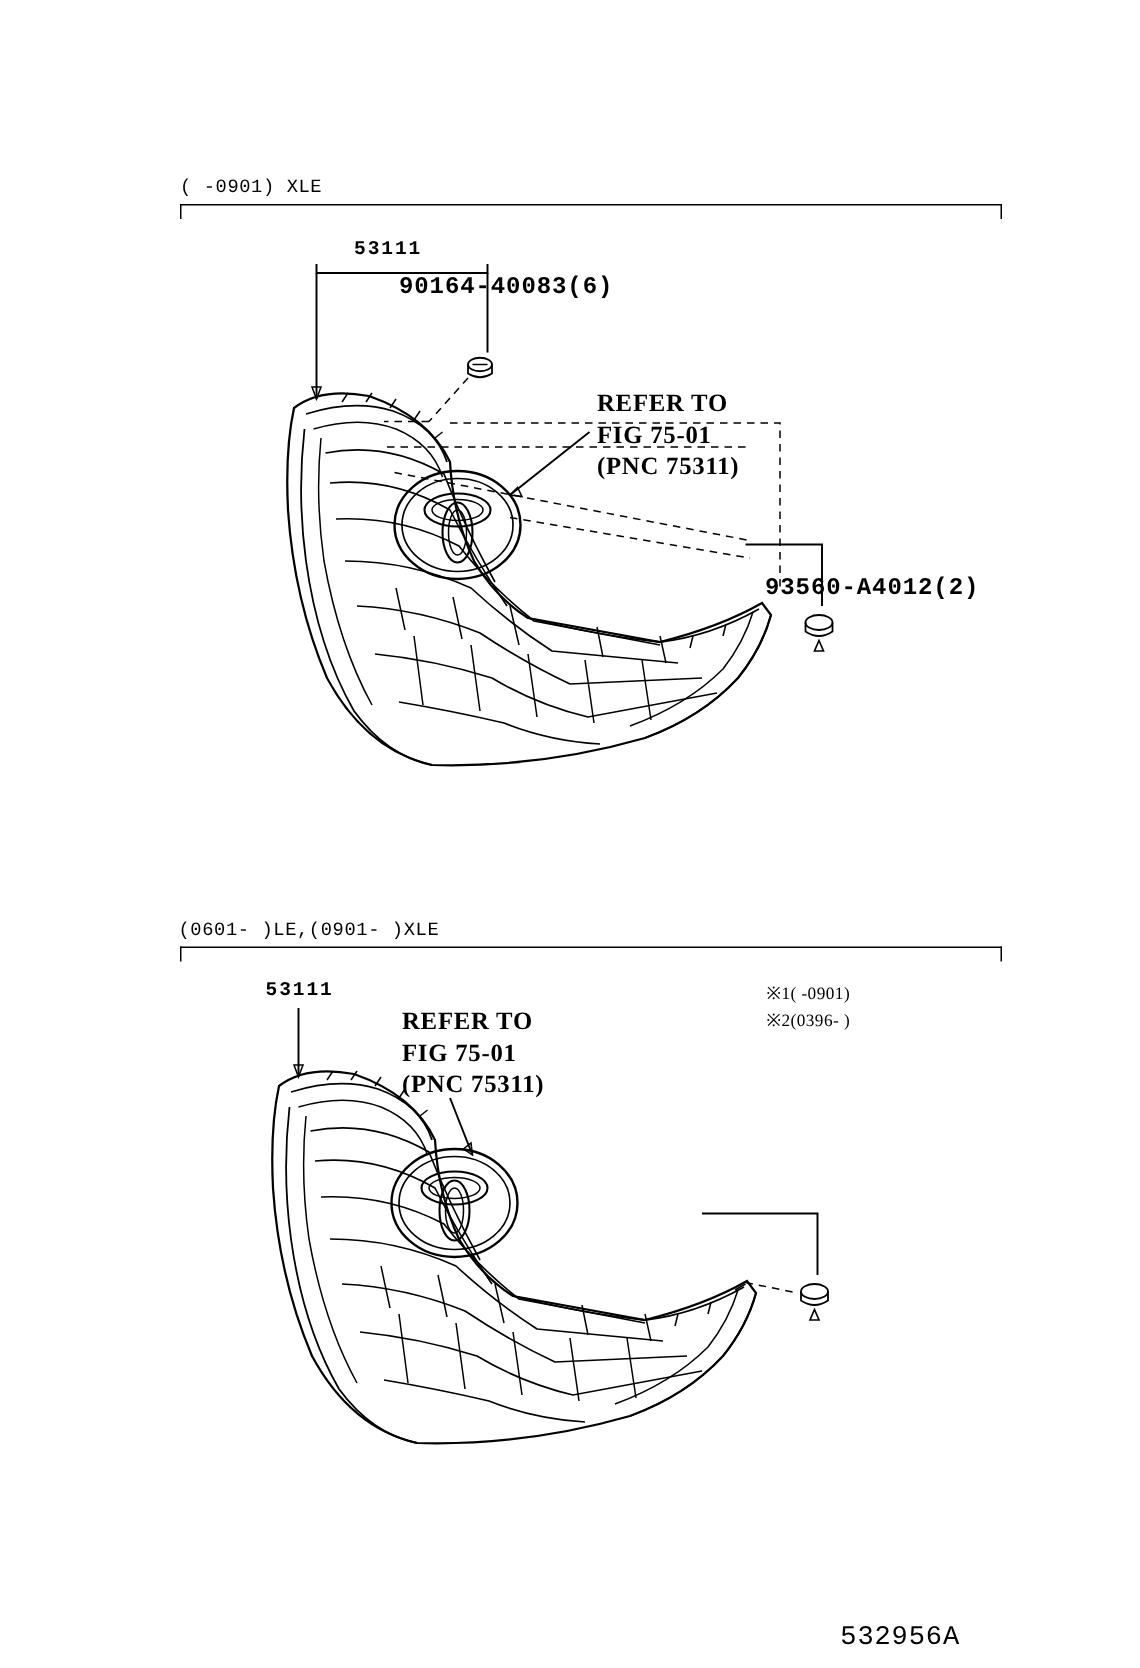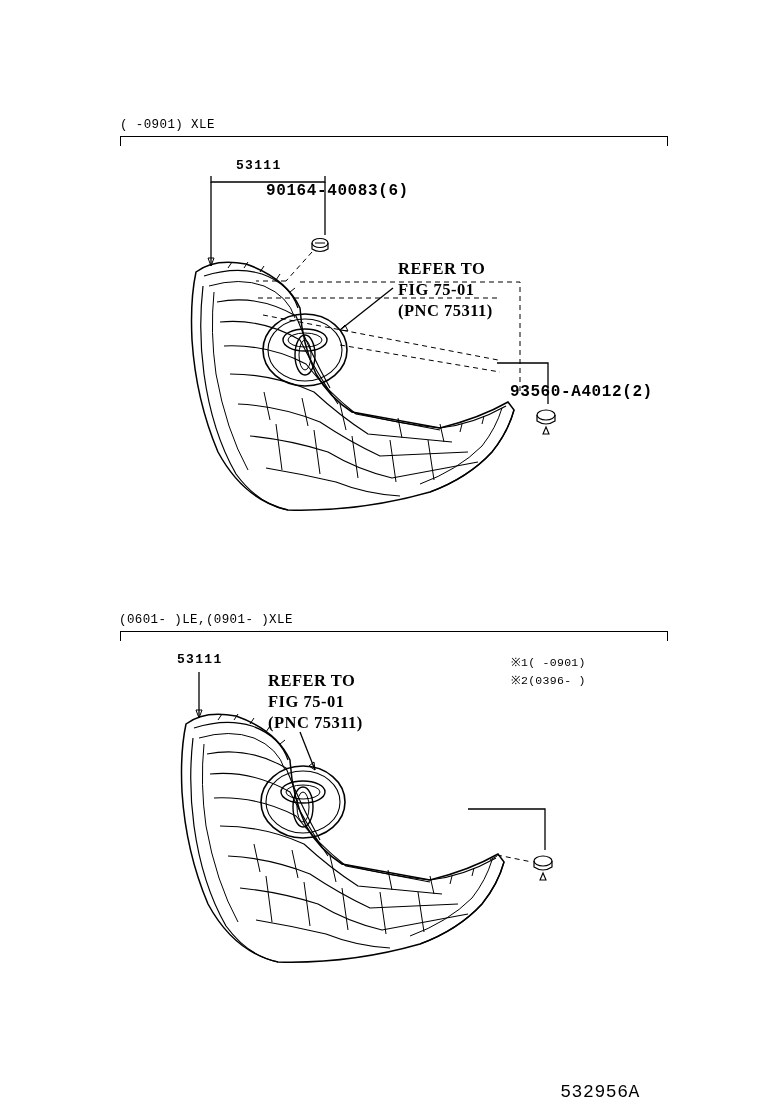--- a/index.html
+++ b/index.html
@@ -54,21 +54,21 @@
     font-size: 16px;
     letter-spacing: 0.6px;
     white-space: nowrap;
   }
   .partnum.big {
     font-size: 13px;
     letter-spacing: 1.3px;
   }
   .note {
     position: absolute;
-    font-family: Liberation Mono, monospace;
+    font-family: Liberation Serif, serif;
     font-size: 11.5px;
     letter-spacing: 0.3px;
     white-space: nowrap;
     line-height: 1.45;
     text-align: right;
   }
   .footer-code {
     position: absolute;
     right: 16px;
     bottom: 10px;

